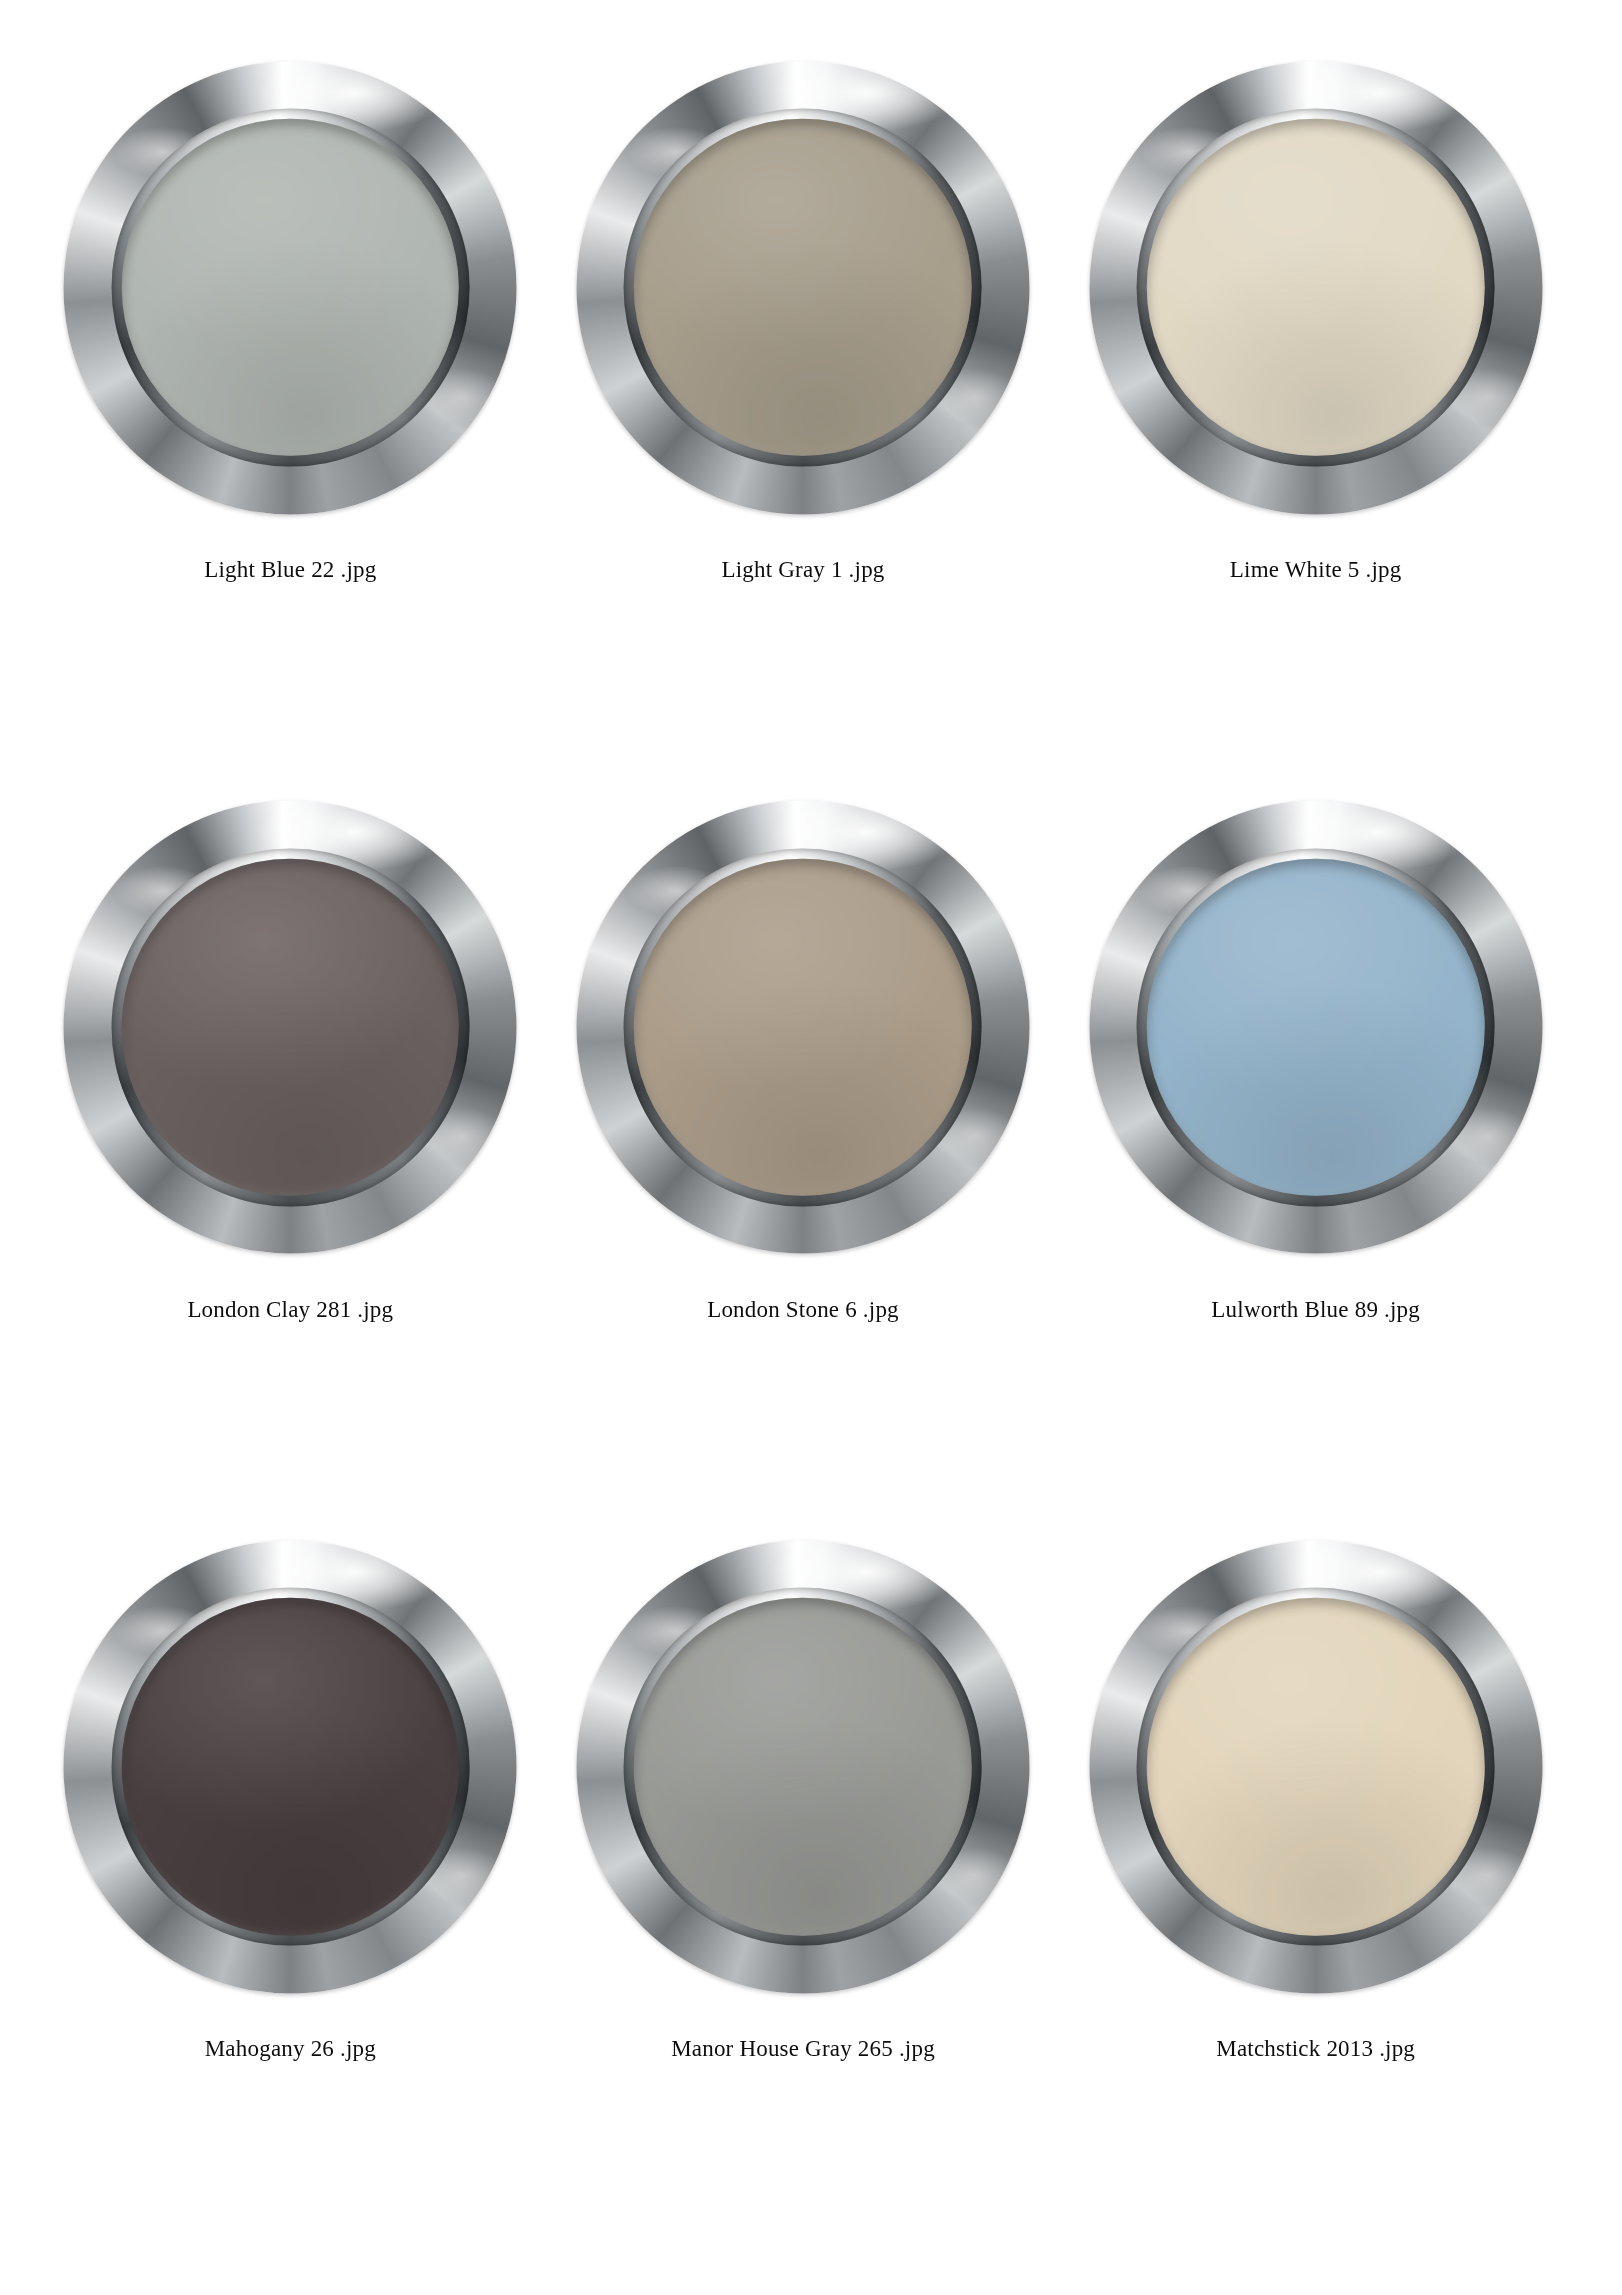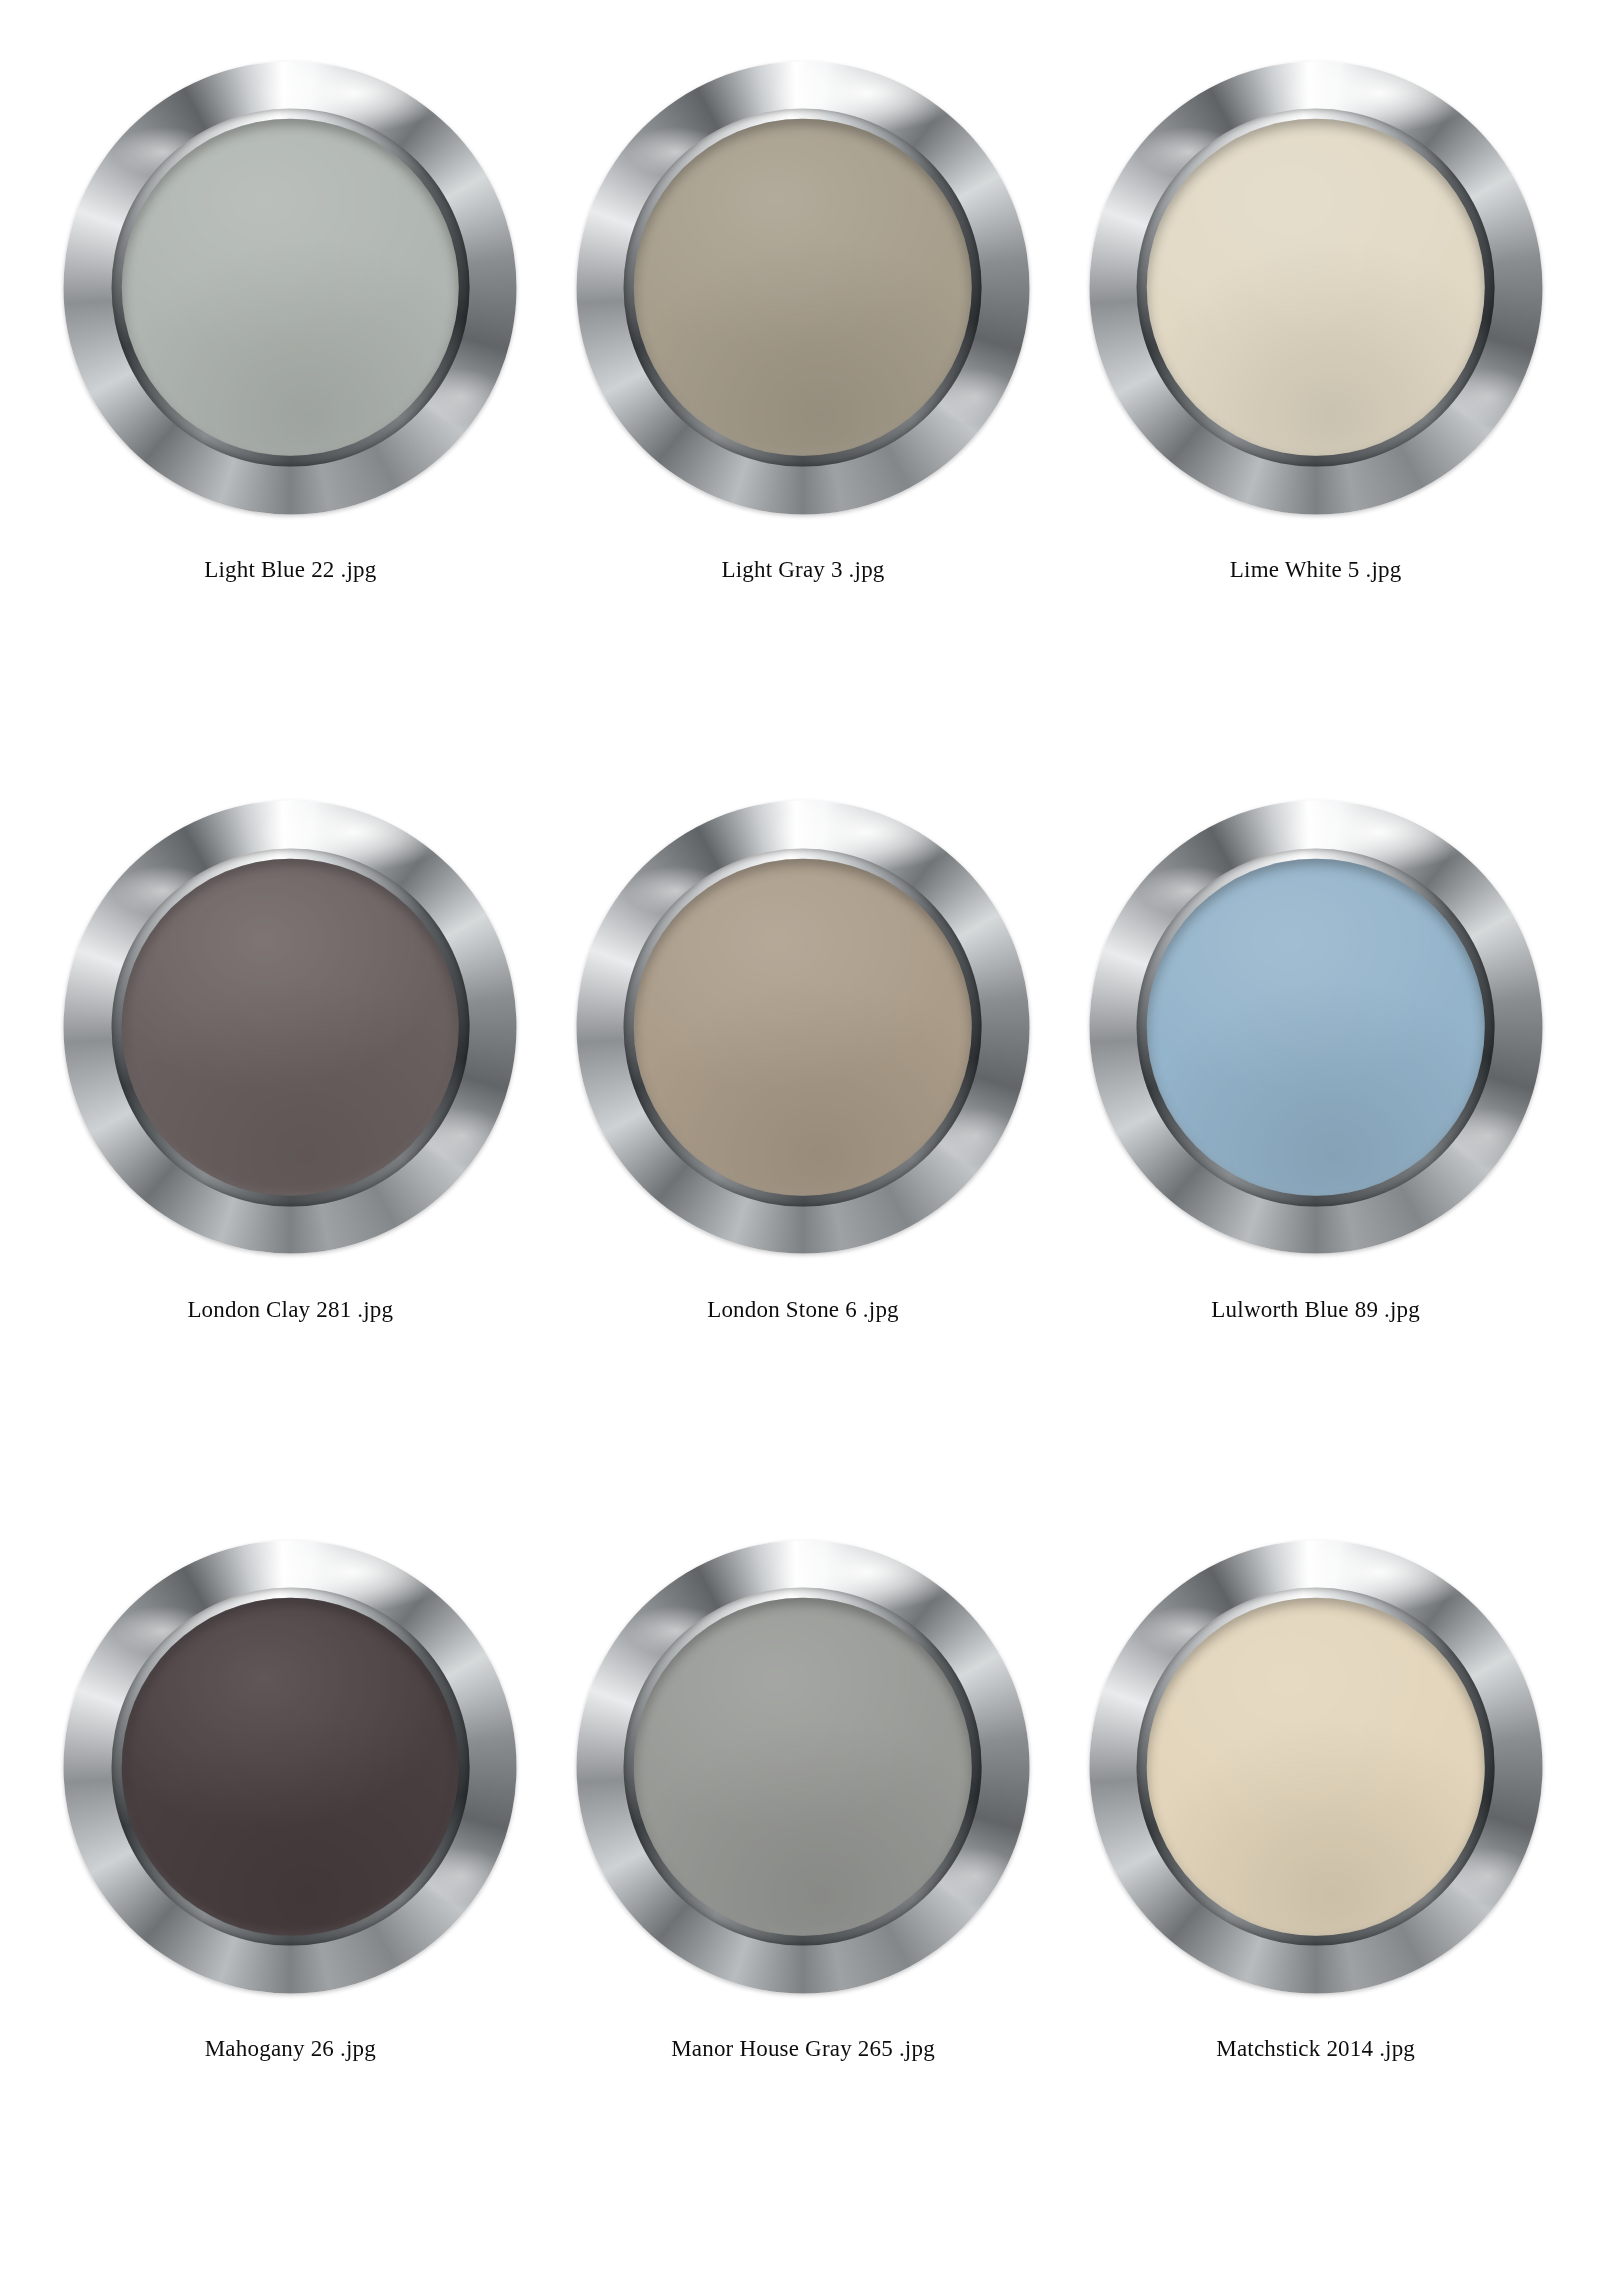--- a/index.html
+++ b/index.html
@@ -221,21 +221,21 @@
         <div class="can">
           <div class="rim-outer"></div>
           <div class="rim-grooves"></div>
           <div class="rim-spec"></div>
           <div class="rim-inner-lip"></div>
           <div class="paint" style="background: rgb(167, 158, 140);">
             <div class="paint-sheen"></div>
           </div>
         </div>
       </div>
-      <div class="caption">Light Gray 3 .jpg</div>
+      <div class="caption">Light Gray 1 .jpg</div>
     </div>
     <div class="cell">
       <div class="can-wrap">
         <div class="can">
           <div class="rim-outer"></div>
           <div class="rim-grooves"></div>
           <div class="rim-spec"></div>
           <div class="rim-inner-lip"></div>
           <div class="paint" style="background: rgb(226, 217, 197);">
             <div class="paint-sheen"></div>
@@ -319,16 +319,16 @@
         <div class="can">
           <div class="rim-outer"></div>
           <div class="rim-grooves"></div>
           <div class="rim-spec"></div>
           <div class="rim-inner-lip"></div>
           <div class="paint" style="background: rgb(227, 213, 187);">
             <div class="paint-sheen"></div>
           </div>
         </div>
       </div>
-      <div class="caption">Matchstick 2014 .jpg</div>
+      <div class="caption">Matchstick 2013 .jpg</div>
     </div>
   </div>
 
 
 </body></html>

